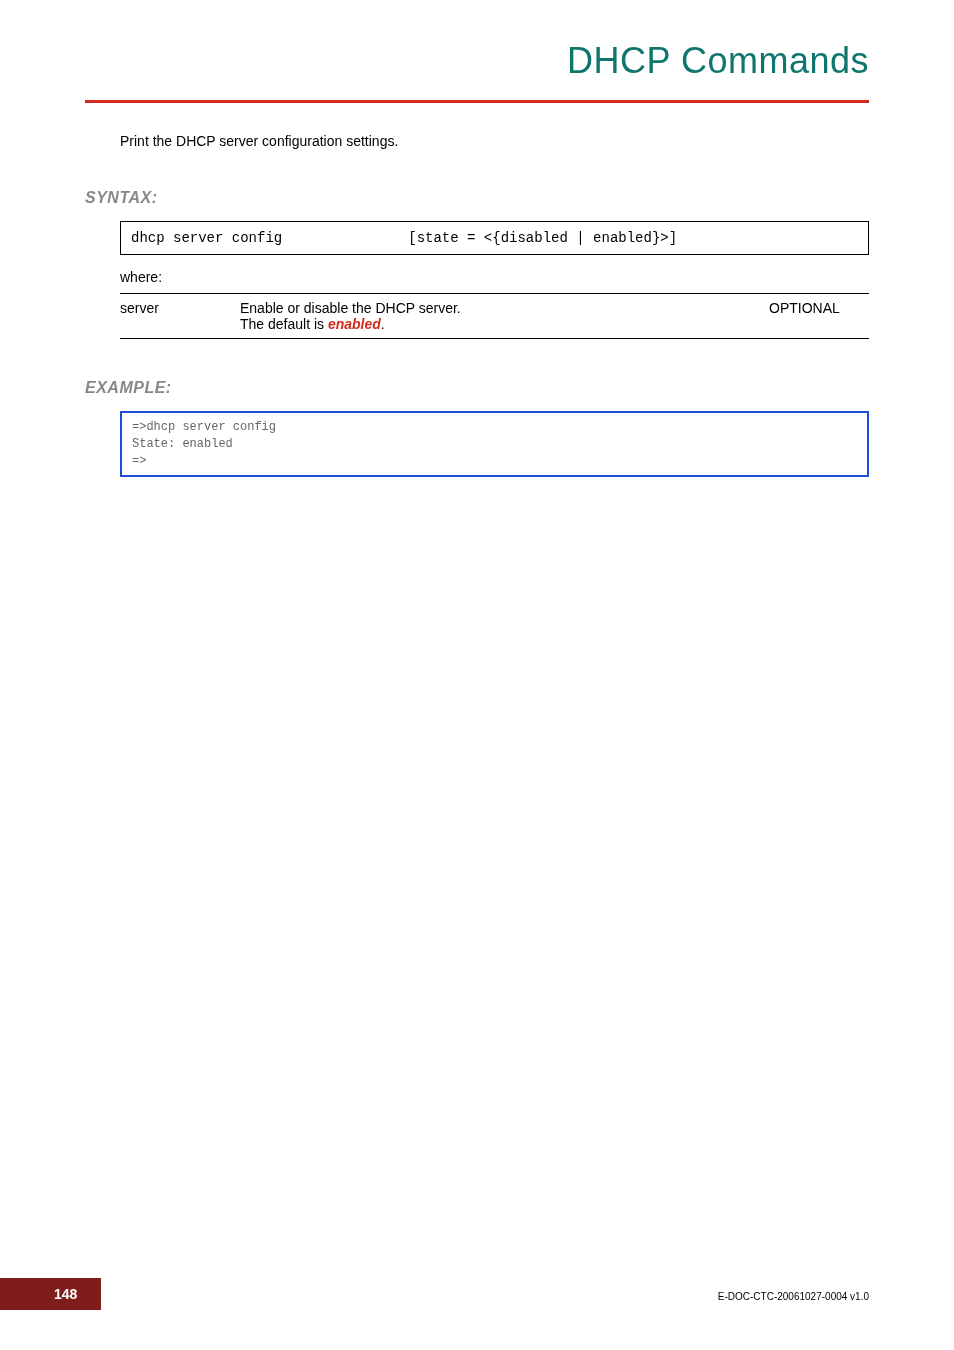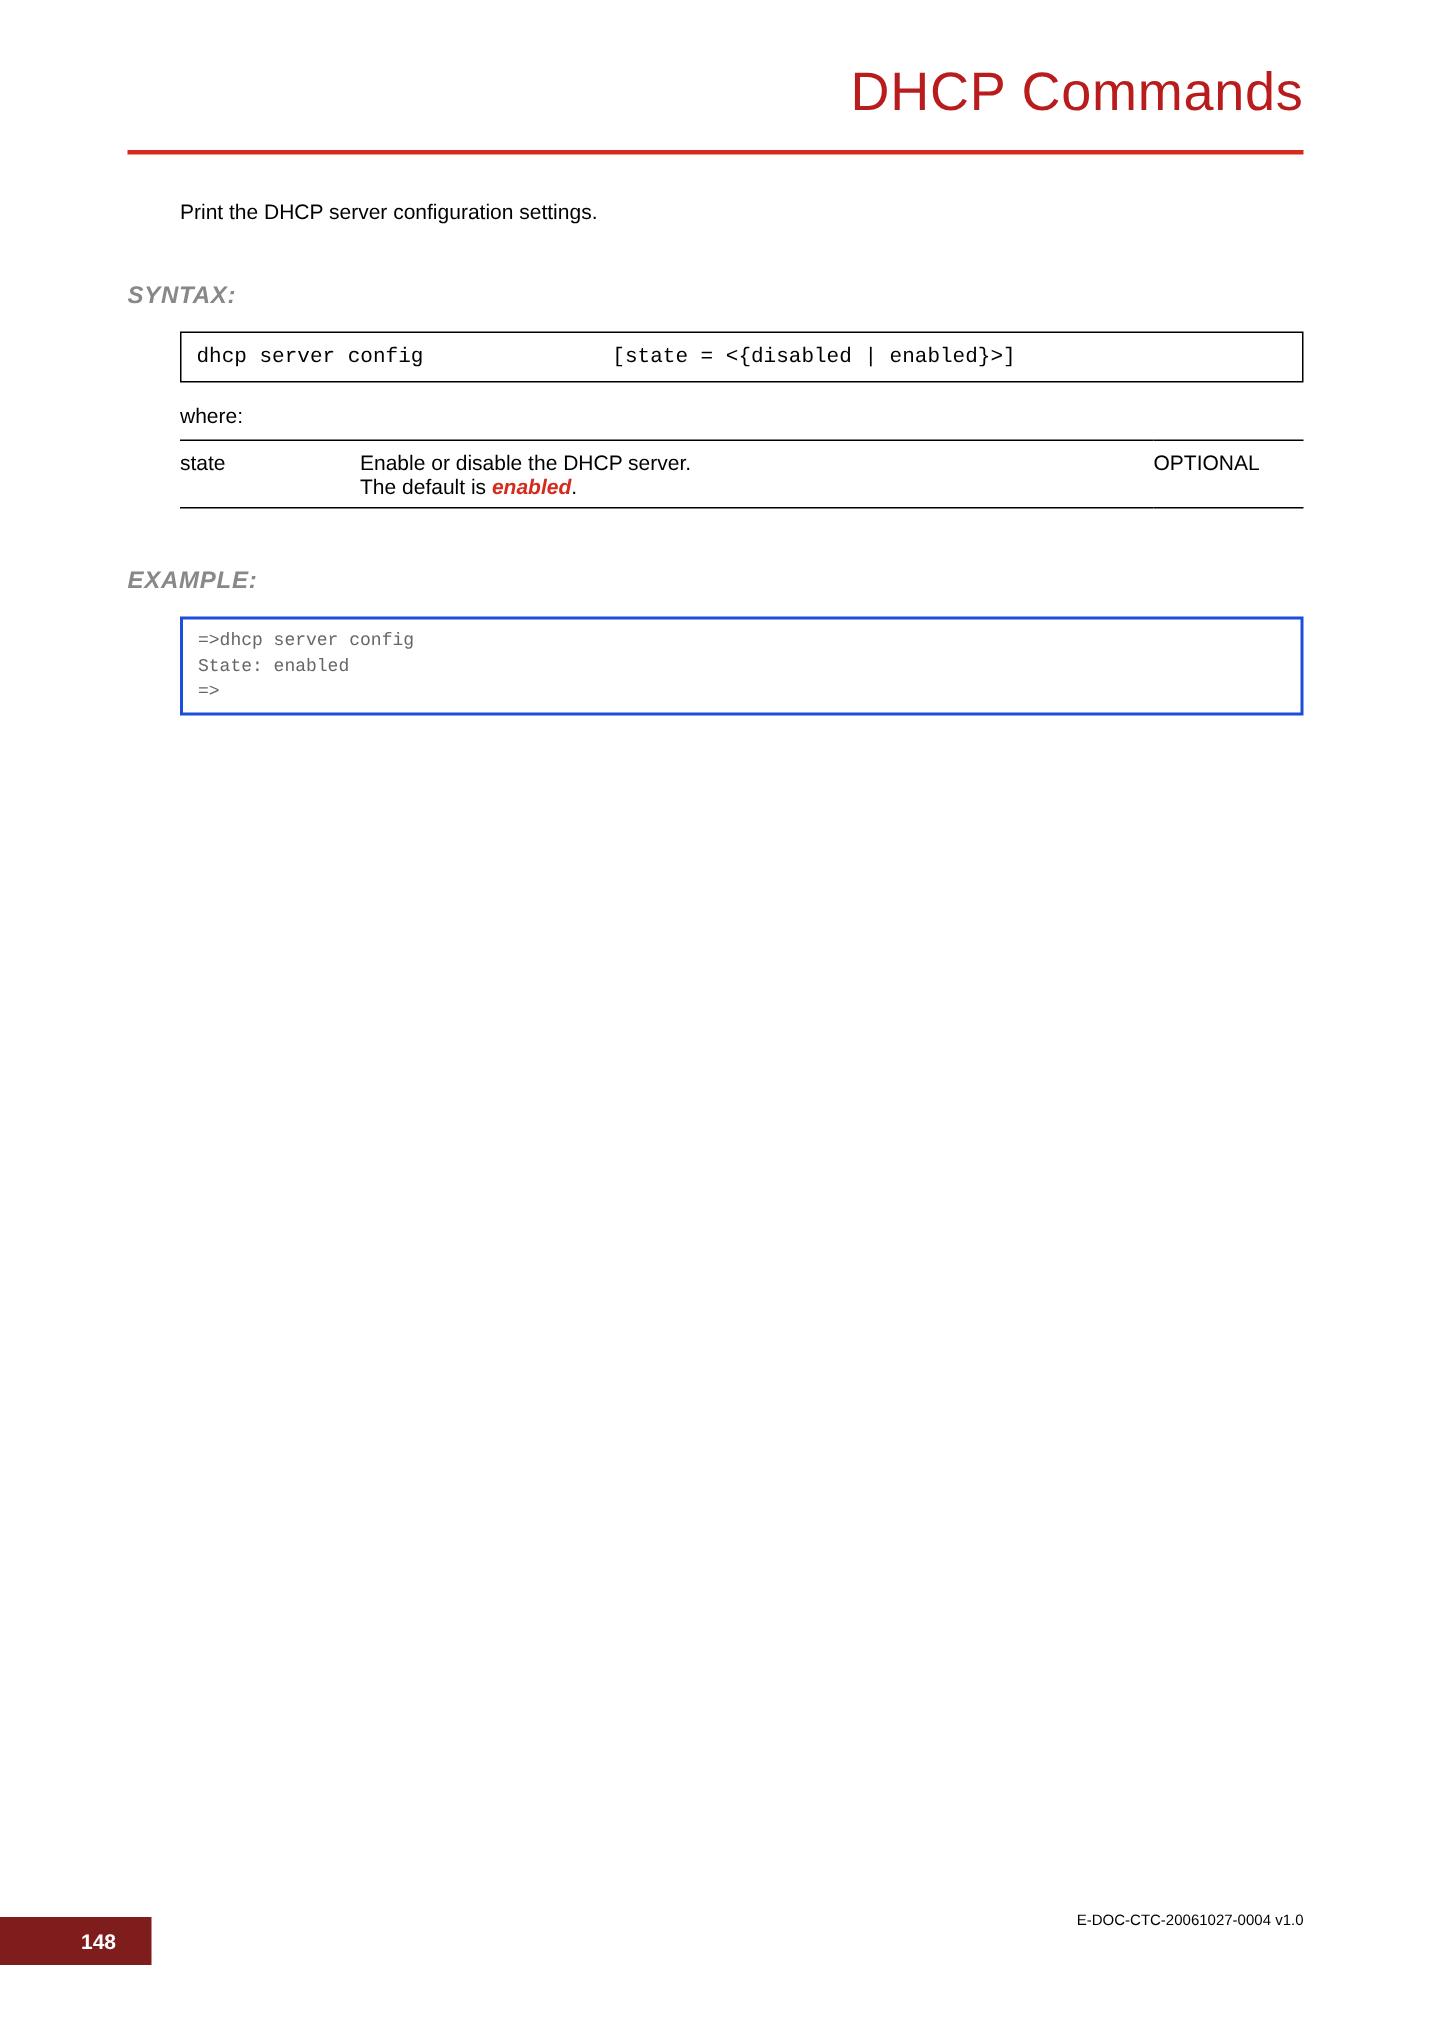--- a/index.html
+++ b/index.html
@@ -1,53 +1,53 @@
 <!DOCTYPE html>
 <html><head>
 <meta charset="utf-8">
 <style>
   * { margin: 0; padding: 0; box-sizing: border-box; }
   html, body { width: 954px; height: 1350px; background: #fff; font-family: Arial, Helvetica, sans-serif; color: #000; }
   .page { position: relative; width: 954px; height: 1350px; padding: 40px 85px 0 85px; }
-  .chapter-title { font-size: 36px; font-weight: 300; color: #b91c1c; text-align: right; margin-top: 0; letter-spacing: 0.5px; }
+  .chapter-title { font-size: 36px; font-weight: 300; color: #0f766e; text-align: right; margin-top: 0; letter-spacing: 0.5px; }
   .hr-red { border: none; border-top: 3px solid #d52b1e; margin-top: 18px; }
   .section-title { font-size: 24px; font-weight: bold; color: #d52b1e; margin-top: 55px; }
   .intro { font-size: 14px; color: #000; margin-top: 30px; margin-left: 35px; }
   .label { font-size: 16px; font-weight: bold; color: #888; margin-top: 40px; letter-spacing: 0.5px; font-style: italic; }
   .syntax-box { border: 1px solid #000; padding: 8px 10px; margin-top: 14px; margin-left: 35px; font-family: "Courier New", monospace; font-size: 14px; white-space: pre; }
   .where { font-size: 14px; margin-top: 14px; margin-left: 35px; }
   .param-table { width: calc(100% - 35px); margin-left: 35px; margin-top: 8px; border-collapse: collapse; font-size: 14px; }
   .param-table td { padding: 6px 6px 6px 0; vertical-align: top; }
   .param-table tr.row { border-top: 1px solid #000; border-bottom: 1px solid #000; }
   .param-table .col-name { width: 120px; }
   .param-table .col-req { width: 100px; text-align: left; }
   .default-em { color: #d52b1e; font-weight: bold; font-style: italic; }
   .example-box { border: 2px solid #1d4ed8; padding: 6px 10px; margin-top: 14px; margin-left: 35px; font-family: "Courier New", monospace; font-size: 12px; color: #666; white-space: pre; line-height: 1.4; }
   .footer { position: absolute; bottom: 40px; left: 0; width: 954px; }
   .page-badge { position: absolute; left: 0; bottom: 0; background: #7f1d1d; color: #fff; font-weight: bold; font-size: 14px; padding: 8px 24px 8px 54px; }
-  .doc-id { position: absolute; right: 85px; bottom: 24px; font-size: 10px; color: #000; }
+  .doc-id { position: absolute; right: 85px; bottom: 8px; font-size: 10px; color: #000; }
 </style>
 </head>
 <body>
 
 <div class="page">
 
   <div class="chapter-title">DHCP Commands</div>
   <hr class="hr-red">
 
   <div class="intro">Print the DHCP server configuration settings.</div>
 
   <div class="label">SYNTAX:</div>
   <div class="syntax-box">dhcp server config               [state = &lt;{disabled | enabled}&gt;]</div>
   <div class="where">where:</div>
 
   <table class="param-table">
     <tbody>
         <tr class="row">
-      <td class="col-name">state</td>
+      <td class="col-name">server</td>
       <td>
         <span>Enable or disable the DHCP server.</span><br>
         <span>The default is </span><span class="default-em">enabled</span><span>.</span>
       </td>
       <td class="col-req">OPTIONAL</td>
     </tr>
   </tbody>
     </table>
 
   <div class="label">EXAMPLE:</div>

